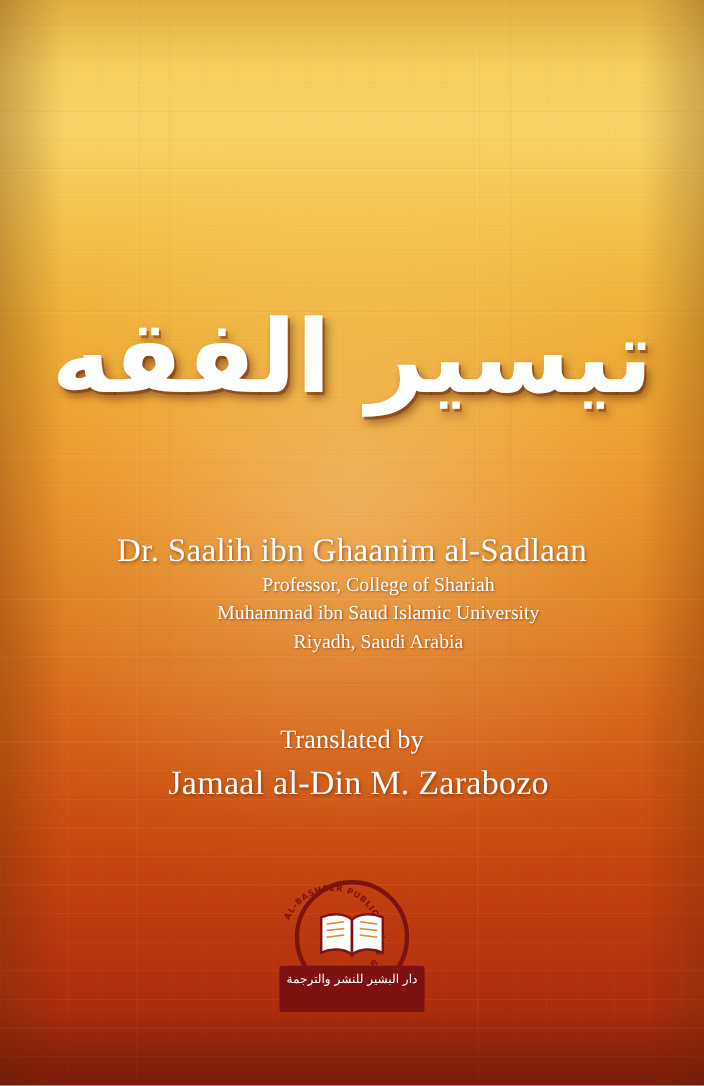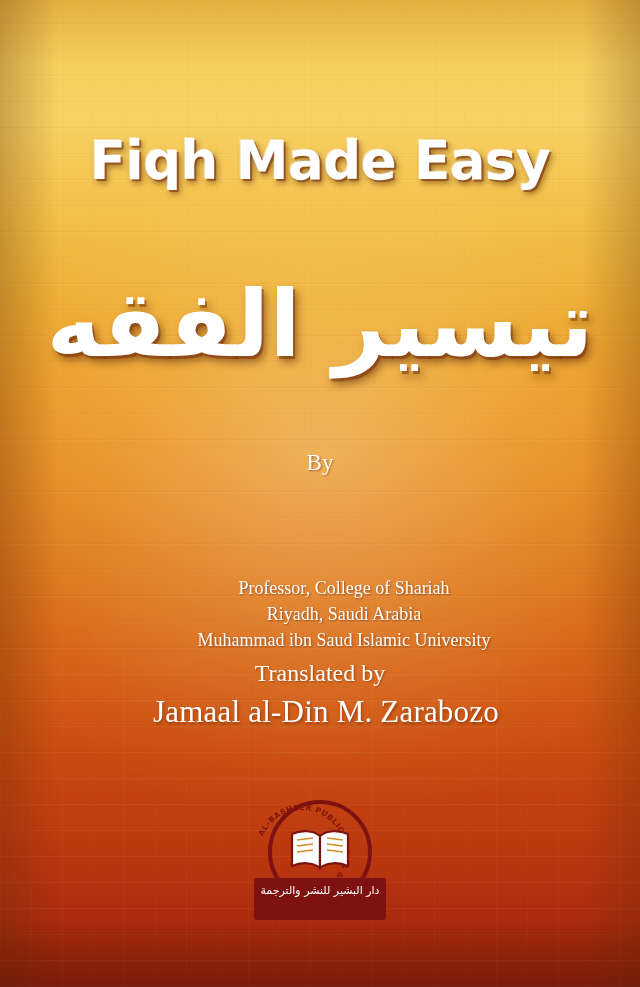--- a/index.html
+++ b/index.html
@@ -182,21 +182,21 @@
     right: 0;
     font-family: "Liberation Serif", serif;
     font-size: 30px;
     color: #ffffff;
     letter-spacing: 0.3px;
     text-shadow: 1px 2px 3px rgba(110,40,8,0.6);
   }
 
   .affiliation {
     position: absolute;
-    top: 575px;
+    top: 518px;
     left: 0;
     right: 0;
     font-family: "Liberation Serif", serif;
     font-size: 18px;
     line-height: 1.45;
     color: #ffffff;
     text-shadow: 1px 1px 2px rgba(110,40,8,0.6);
     margin-left: 48px;
   }
   .affiliation div { display: block; }
@@ -282,32 +282,31 @@
 <body>
 
 <div id="cover">
   <div id="glow"></div>
   <div id="texture"></div>
   <div id="texture2"></div>
   <div id="vignette"></div>
 
   <div id="content">
 
-    <div class="main-title">Fiqh Made Easy</div>
 
 
     <div class="arabic-title">تيسير الفقه</div>
 
-    <div class="by-label">By</div>
-
+
+    <div class="author">Dr. Saalih ibn Ghaanim al-Sadlaan</div>
 
     <div class="affiliation">
       <div>Professor, College of Shariah</div>
+      <div>Muhammad ibn Saud Islamic University</div>
       <div>Riyadh, Saudi Arabia</div>
-      <div>Muhammad ibn Saud Islamic University</div>
     </div>
 
     <div class="translated-label">Translated by</div>
 
     <div class="translator">Jamaal al-Din M. Zarabozo</div>
 
     <div id="logo">
       <div class="ring"></div>
       <svg class="ring-text" viewBox="0 0 104 104">
         <defs>

